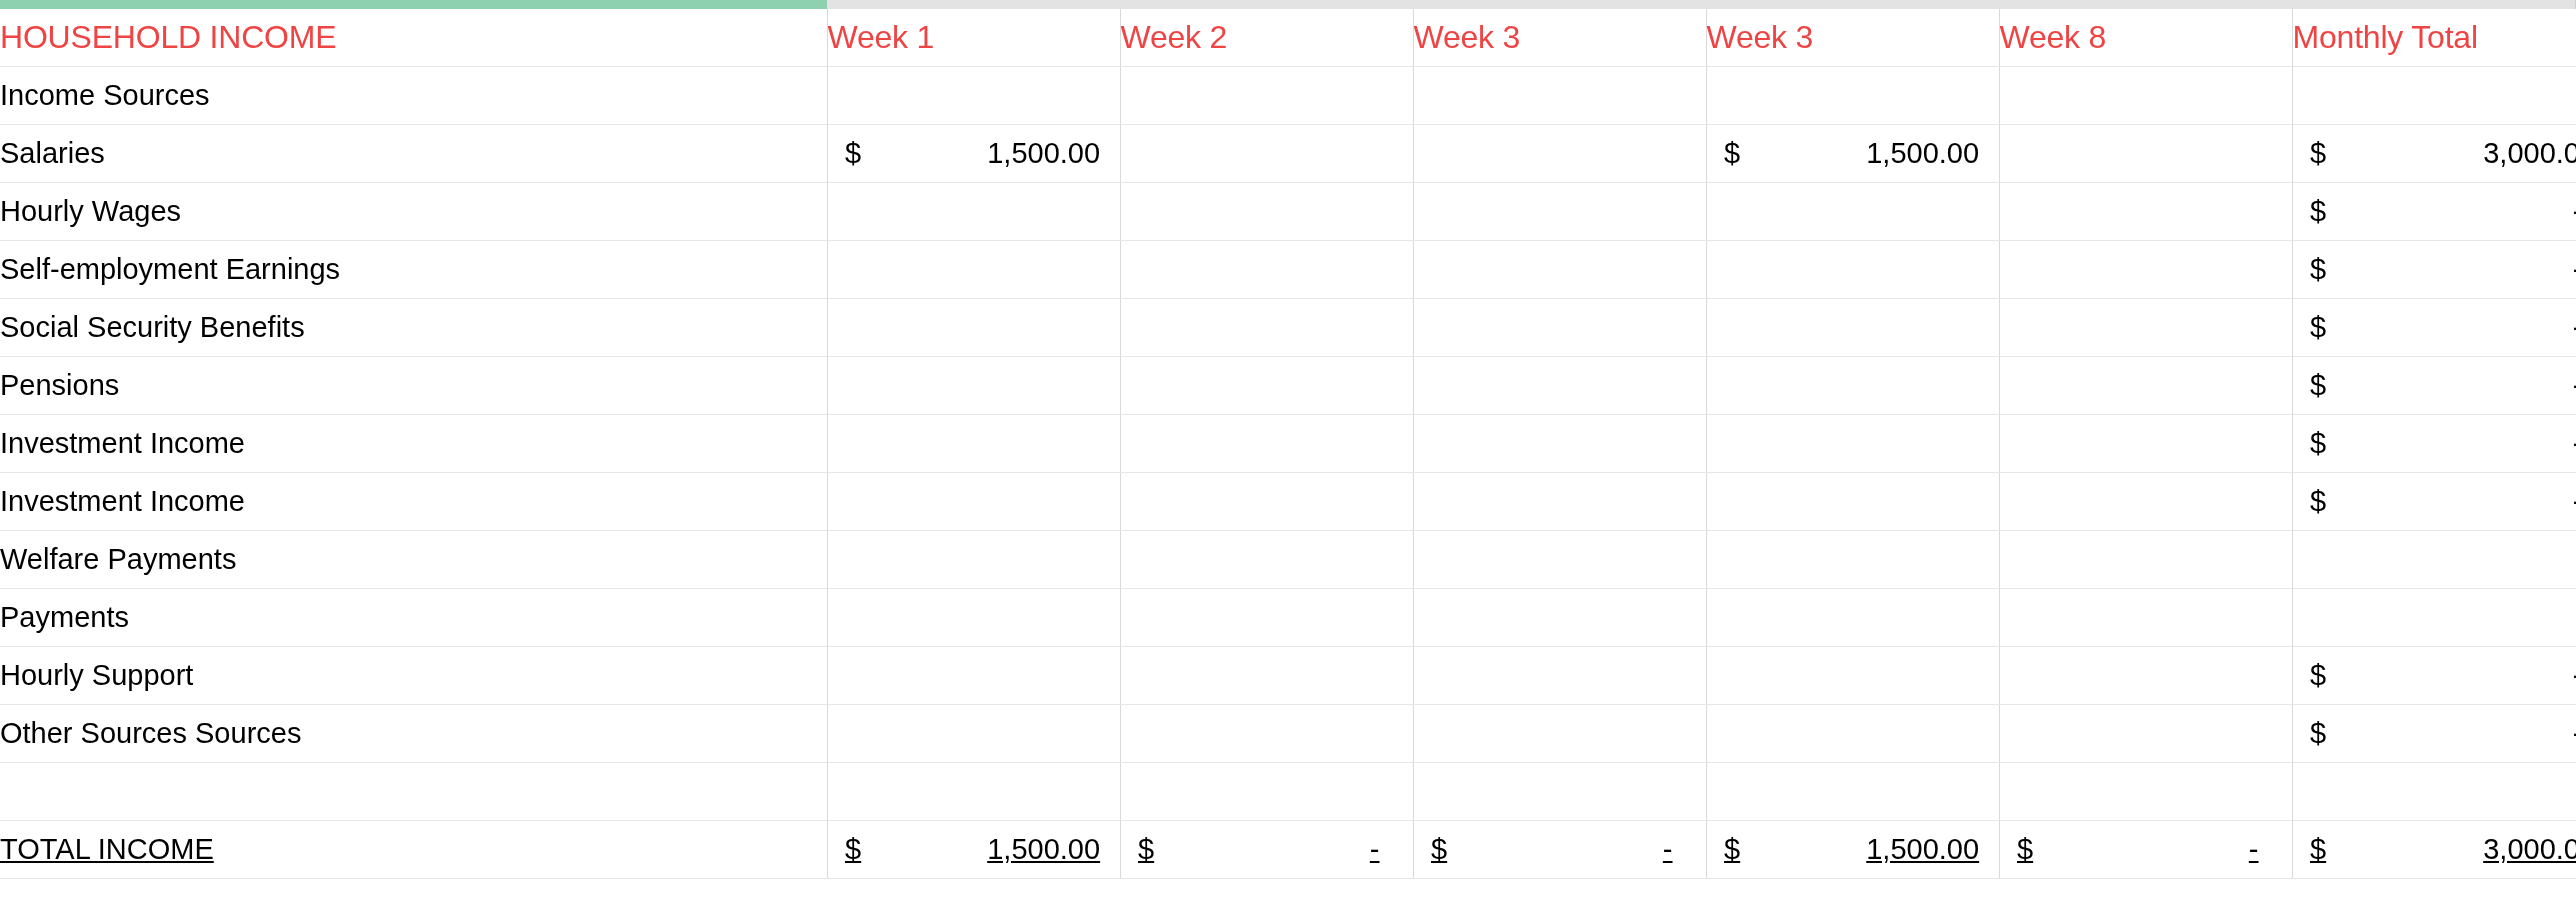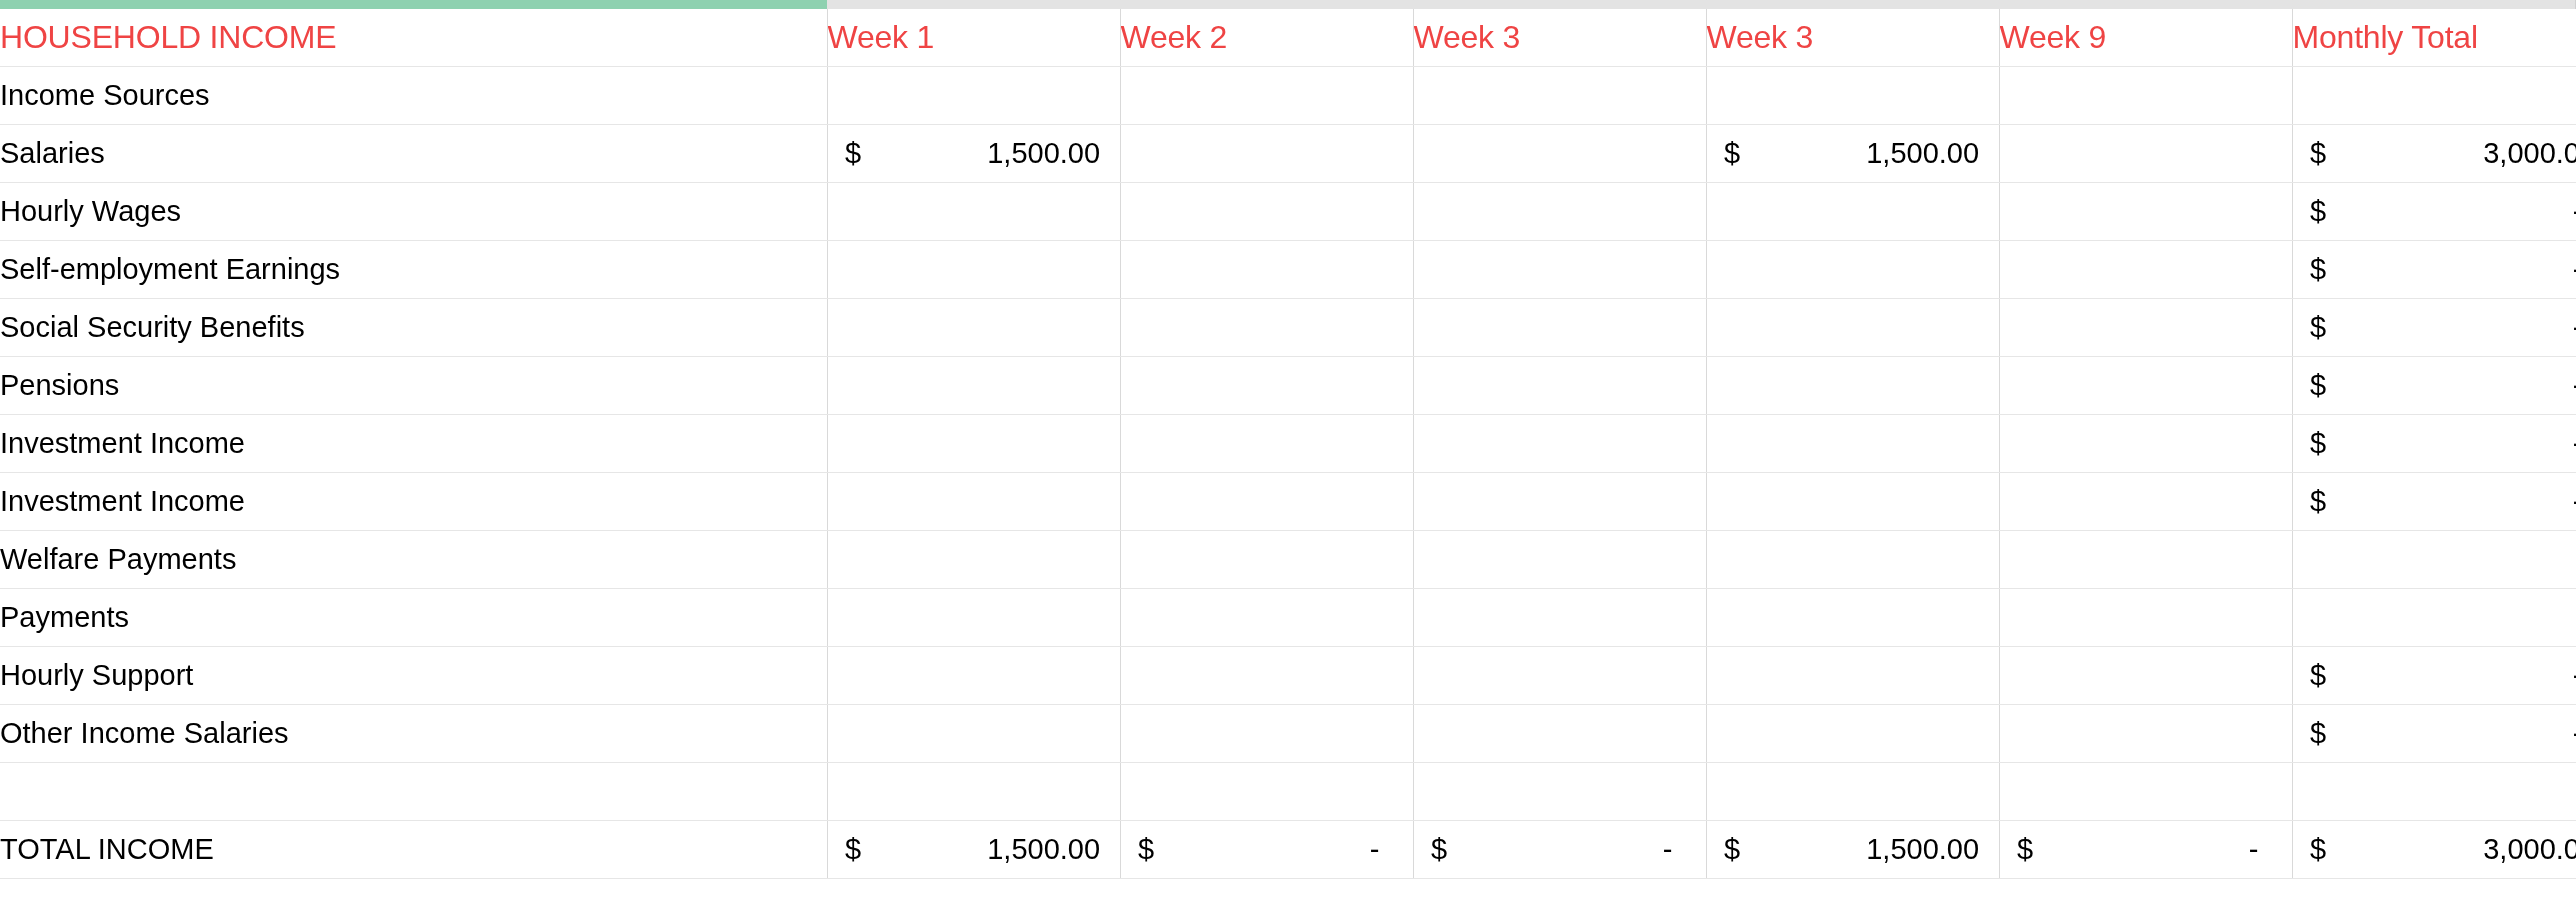--- a/index.html
+++ b/index.html
@@ -117,20 +117,21 @@
   tr.spacer-row td {
     height: 58px;
     border-bottom: 2.9px solid #000000;
   }
 
   
   tr.total-row td {
     font-weight: bold;
     height: 62px;
     border-bottom: 1px solid #d9d9d9;
+    text-decoration: underline;
   }
   tr.total-row td.label-cell {
     font-weight: bold;
   }
 </style>
 </head>
 <body>
 
 <div id="accent-strip">
   <div class="accent-green"></div>
@@ -148,21 +149,21 @@
     <col class="c-total">
 
   </colgroup>
   <tbody id="sheet-body">
       <tr class="header-row">
         <td class="hdr-title">HOUSEHOLD INCOME</td>
         <td class="hdr-week">Week 1</td>
         <td class="hdr-week">Week 2</td>
         <td class="hdr-week">Week 3</td>
         <td class="hdr-week">Week 3</td>
-        <td class="hdr-week">Week 9</td>
+        <td class="hdr-week">Week 8</td>
         <td class="hdr-total">Monthly Total</td>
       </tr>
       <tr class="section-row">
         <td class="label-cell"><span>Income Sources</span></td>
         <td class="money">
           <div class="money-inner">
             <span class="cur"></span>
             <span class="amt"></span>
           </div>
         </td>
@@ -581,21 +582,21 @@
           </div>
         </td>
         <td class="money">
           <div class="money-inner">
             <span class="cur">$</span>
             <span class="amt dash">-</span>
           </div>
         </td>
       </tr>
       <tr class="data-row">
-        <td class="label-cell"><span>Other Income Salaries</span></td>
+        <td class="label-cell"><span>Other Sources Sources</span></td>
         <td class="money">
           <div class="money-inner">
             <span class="cur"></span>
             <span class="amt"></span>
           </div>
         </td>
         <td class="money">
           <div class="money-inner">
             <span class="cur"></span>
             <span class="amt"></span>

